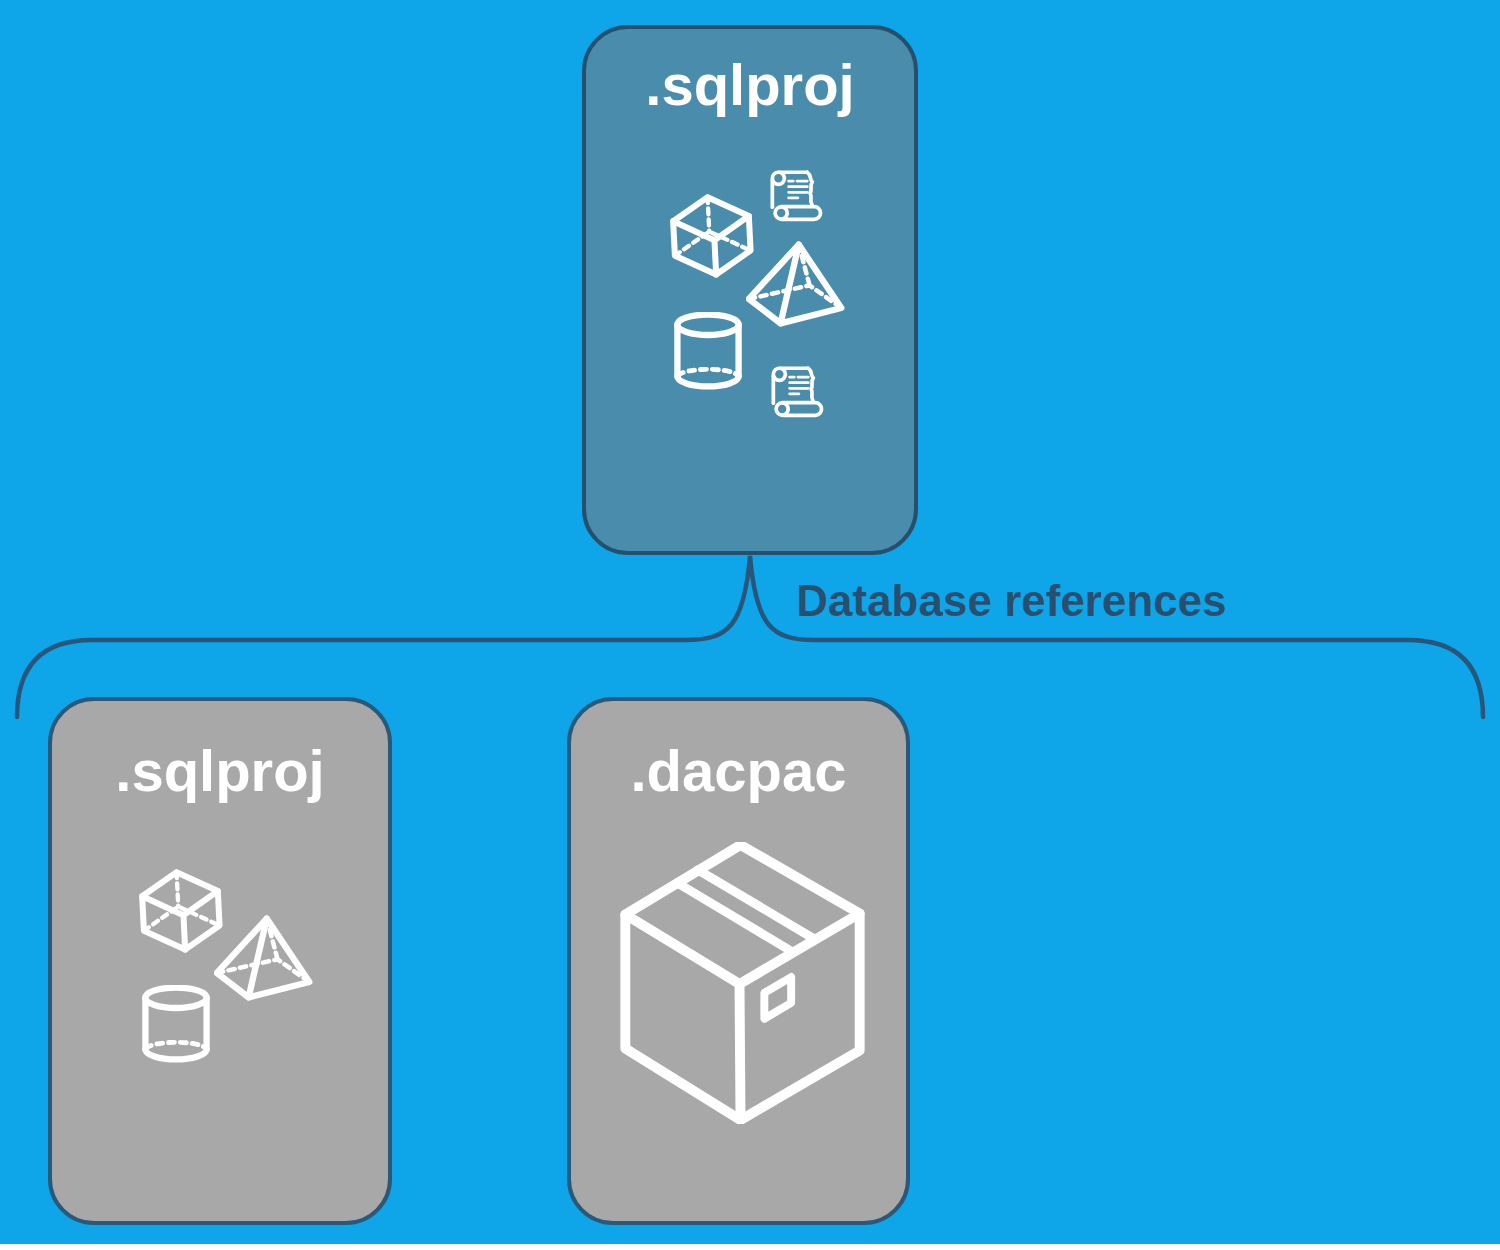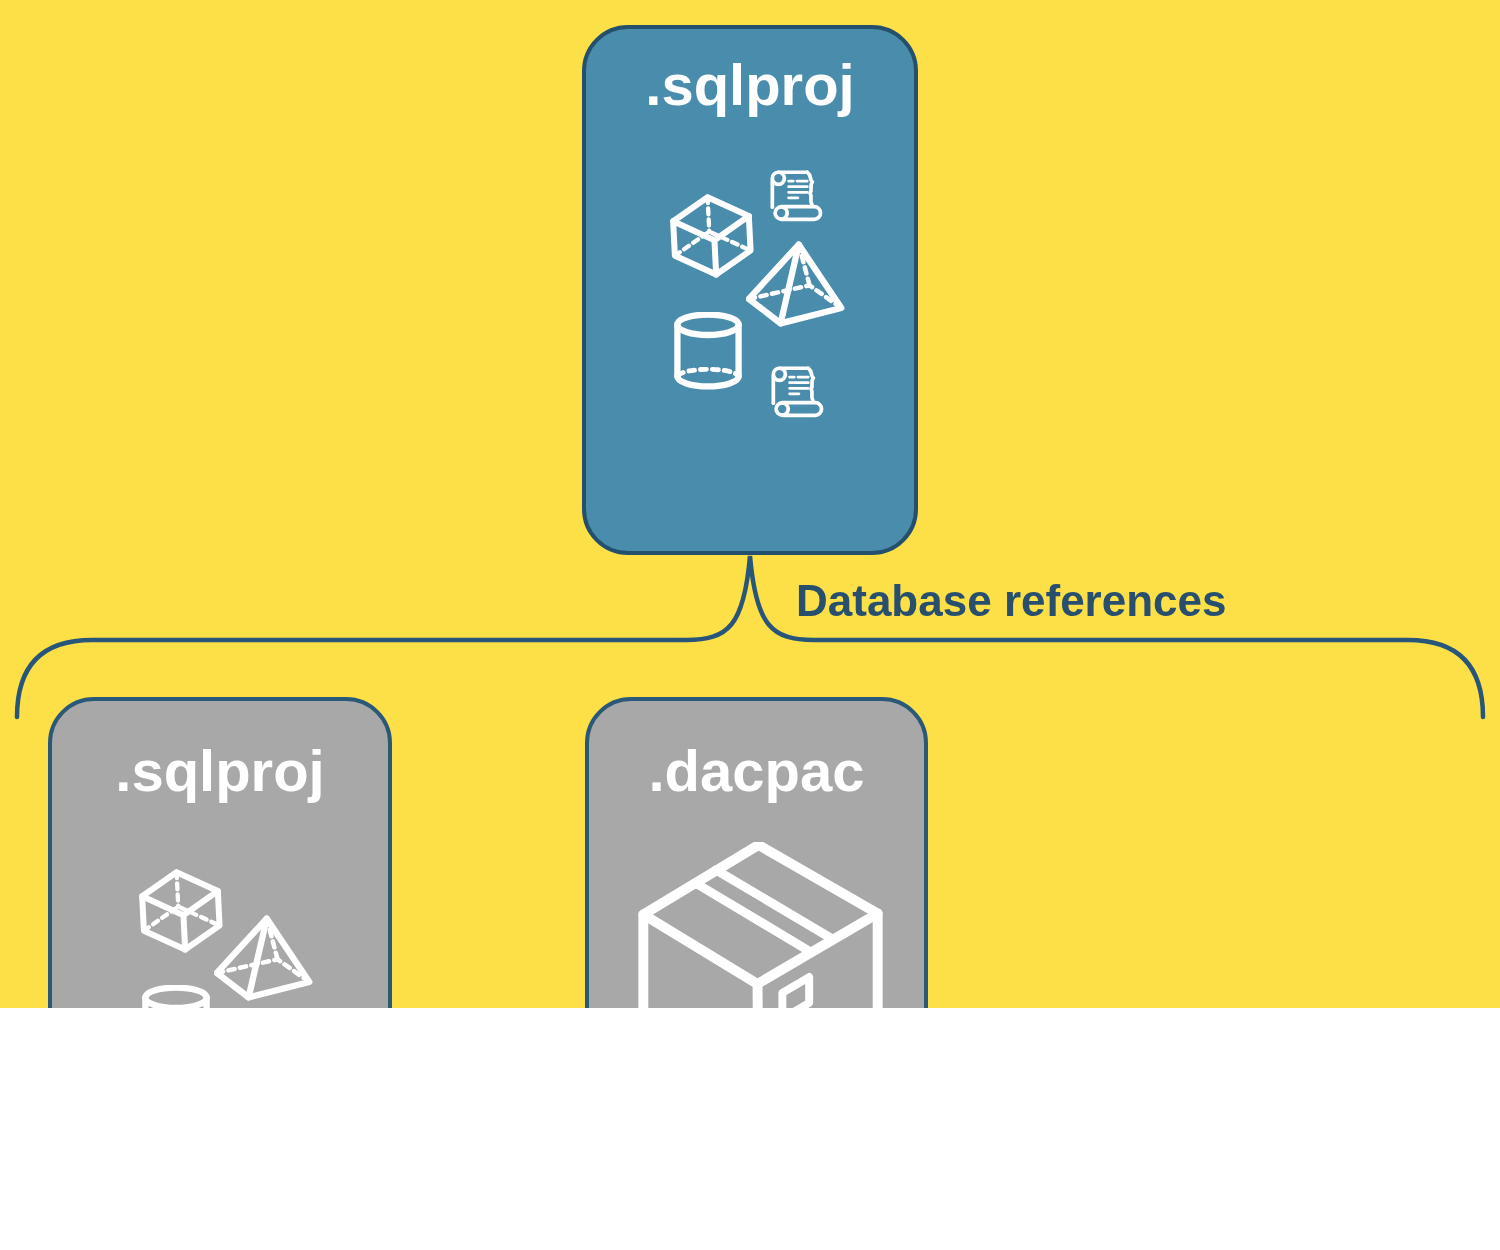--- a/index.html
+++ b/index.html
@@ -6,21 +6,21 @@
     --teal:#4a8cab;
     --teal-border:#24506e;
     --gray:#a8a8a8;
     --gray-border:#2a5878;
     --line:#27567a;
     --label:#28506e;
     --icon:#ffffff;
   }
   html,body{margin:0;padding:0;background:#ffffff;}
   .canvas{
-    position:relative;width:1500px;height:1008px;background:#fde047;overflow:hidden;
+    position:relative;width:1500px;height:1244px;background:#0ea5e9;overflow:hidden;
     font-family:"Liberation Sans",sans-serif;
   }
   .card{
     position:absolute;box-sizing:border-box;border-radius:46px;
     border:4px solid var(--gray-border);
   }
   .card.top{background:var(--teal);border-color:var(--teal-border);}
   .card.gray{background:var(--gray);}
   .card-title{
     text-align:center;color:#ffffff;font-weight:bold;font-size:58px;line-height:1;
@@ -121,21 +121,21 @@
     <svg class="icon" style="left:90px;top:284px;width:68px;height:78px;" viewBox="0 0 70 80">
       <g fill="none" stroke="#fff" stroke-width="6.5" stroke-linecap="round">
         <ellipse cx="35" cy="13" rx="31.5" ry="10.5"></ellipse>
         <path d="M3.5,13 L3.5,66 M66.5,13 L66.5,66"></path>
         <path d="M3.5,66 A31.5,10.5 0 0 0 66.5,66"></path>
         <path stroke-width="5" stroke-dasharray="6 6" d="M4.5,65 A31,7.5 0 0 1 65.5,65"></path>
       </g>
     </svg>
   </div>
 
-  <div class="card gray" style="left:585px;top:697px;width:343px;height:528px;">
+  <div class="card gray" style="left:567px;top:697px;width:343px;height:528px;">
     <div class="card-title">.dacpac</div>
 
     <svg class="icon" style="left:49px;top:141px;width:245px;height:282px;" viewBox="0 0 246 284">
       <g fill="none" stroke="#fff" stroke-width="10" stroke-linejoin="round" stroke-linecap="round">
         <path d="M121,3 L241,72 L241,210 L121,280 L5,208 L5,73 Z"></path>
         <path d="M5,73 L120,143 L241,72 M120,143 L121,280"></path>
         <path stroke-width="9" d="M78,28 L196,98 M57,41 L174,111"></path>
         <path stroke-width="8" d="M145,152 L172,136 L172,162 L145,178 Z"></path>
       </g>
     </svg>

